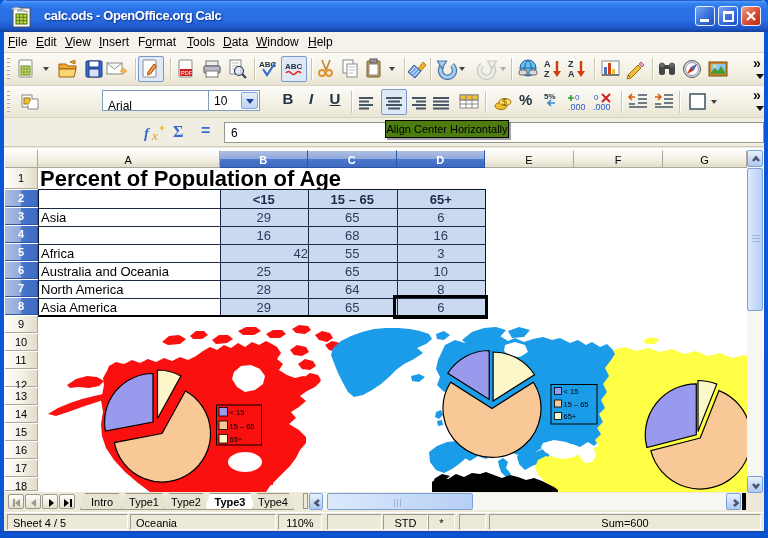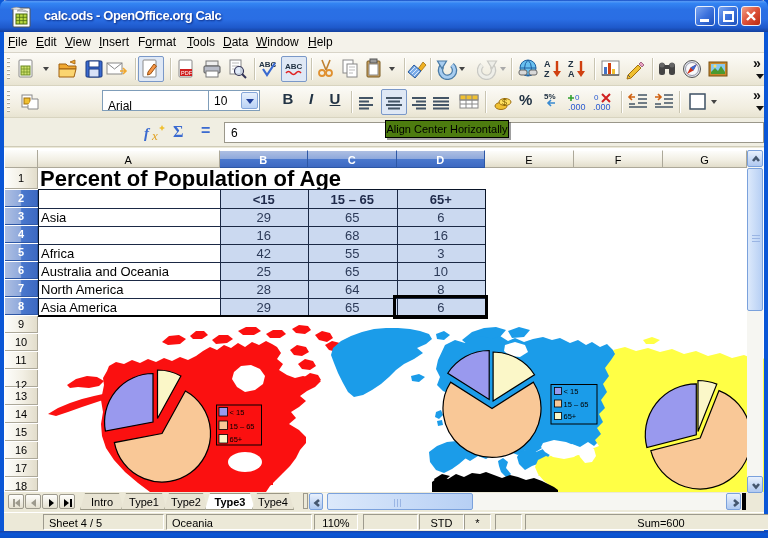--- a/index.html
+++ b/index.html
@@ -37,21 +37,21 @@
 .cell{position:absolute;font-size:13px;color:#000;overflow:hidden;white-space:nowrap;}
 .num{text-align:center;color:#2c3a58;}
 .selbg{background:#cbd9f0;}
 .sbtn{position:absolute;background:linear-gradient(#e9f1fd,#c5d8f5 60%,#b0c9f0);border:1px solid #7aa1dc;border-radius:2px;}
 .sthumb{position:absolute;background:linear-gradient(90deg,#dce9fb,#b6cff4);border:1px solid #7aa1dc;border-radius:2px;}
 .arrow{position:absolute;width:0;height:0;}
 #tabbar{position:absolute;left:4px;top:492px;width:760px;height:20px;background:#ece9d8;}
 .tab{position:absolute;top:1px;height:17px;background:#e8e4d3;border:1px solid #9a9785;font-size:11px;text-align:center;padding-top:2px;clip-path:polygon(5px 0,calc(100% - 5px) 0,100% 100%,0 100%);}
 .tabactive{background:#fff;font-weight:bold;}
 #statusbar{position:absolute;left:4px;top:512px;width:760px;height:19px;background:#ece9d8;border-top:1px solid #fff;font-size:11px;}
-.panel{position:absolute;top:1px;height:16px;border:1px solid;border-color:#9d9a8d #fff #fff #9d9a8d;padding:2px 5px 0 5px;background:#ece9d8;margin-left:36px;}
+.panel{position:absolute;top:1px;height:16px;border:1px solid;border-color:#9d9a8d #fff #fff #9d9a8d;padding:2px 5px 0 5px;background:#ece9d8;}
 #bottomborder{position:absolute;left:0;top:531px;width:768px;height:7px;background:linear-gradient(#1941a5,#0a56d6 40%,#0a4fc8);}
 </style></head><body>
 <div id="frame"></div>
 <div id="titlebar"></div>
 <svg class="abs" style="left:9px;top:5px;z-index:2;" width="27" height="24" viewBox="0 0 27 24">
 <rect x="4" y="3" width="17" height="19" rx="1" fill="#fdfdfd" stroke="#555"></rect>
 <rect x="7" y="9" width="11" height="10" fill="#b8d840" stroke="#4a6a10"></rect>
 <path d="M7,12.3 h11 M7,15.6 h11 M10.6,9 v10 M14.2,9 v10" stroke="#4a6a10" stroke-width="0.8"></path>
 <path d="M2,4 q6,-4 12,1 q-7,-1 -12,-1 Z" fill="#eee" stroke="#999" stroke-width="0.6"></path>
 <path d="M8,6 q6,-3 11,1 q-6,-1 -11,-1 Z" fill="#ddd" stroke="#888" stroke-width="0.6"></path>
@@ -365,21 +365,21 @@
     <div class="cell num" style="left:304px;top:44px;width:88.5px;height:16px;font-weight:bold;color:#1f2a4a;">15 – 65</div>
     <div class="cell num" style="left:392.5px;top:44px;width:88.5px;height:16px;font-weight:bold;color:#1f2a4a;">65+</div>
     <div class="cell" style="left:37px;top:62px;width:177.5px;height:16px;">Asia</div>
     <div class="cell num" style="left:215.5px;top:62px;width:88.5px;height:16px;">29</div>
     <div class="cell num" style="left:304px;top:62px;width:88.5px;height:16px;">65</div>
     <div class="cell num" style="left:392.5px;top:62px;width:88.5px;height:16px;">6</div>
     <div class="cell num" style="left:215.5px;top:80px;width:88.5px;height:16px;">16</div>
     <div class="cell num" style="left:304px;top:80px;width:88.5px;height:16px;">68</div>
     <div class="cell num" style="left:392.5px;top:80px;width:88.5px;height:16px;">16</div>
     <div class="cell" style="left:37px;top:98px;width:177.5px;height:16px;">Africa</div>
-    <div class="cell num" style="left:215.5px;top:98px;width:88.5px;height:16px;">42</div>
+    <div class="cell num" style="left:215.5px;top:98px;width:88.5px;height:16px;text-align:right;">42</div>
     <div class="cell num" style="left:304px;top:98px;width:88.5px;height:16px;">55</div>
     <div class="cell num" style="left:392.5px;top:98px;width:88.5px;height:16px;">3</div>
     <div class="cell" style="left:37px;top:116px;width:177.5px;height:16px;">Australia and Oceania</div>
     <div class="cell num" style="left:215.5px;top:116px;width:88.5px;height:16px;">25</div>
     <div class="cell num" style="left:304px;top:116px;width:88.5px;height:16px;">65</div>
     <div class="cell num" style="left:392.5px;top:116px;width:88.5px;height:16px;">10</div>
     <div class="cell" style="left:37px;top:134px;width:177.5px;height:16px;">North America</div>
     <div class="cell num" style="left:215.5px;top:134px;width:88.5px;height:16px;">28</div>
     <div class="cell num" style="left:304px;top:134px;width:88.5px;height:16px;">64</div>
     <div class="cell num" style="left:392.5px;top:134px;width:88.5px;height:16px;">8</div>

